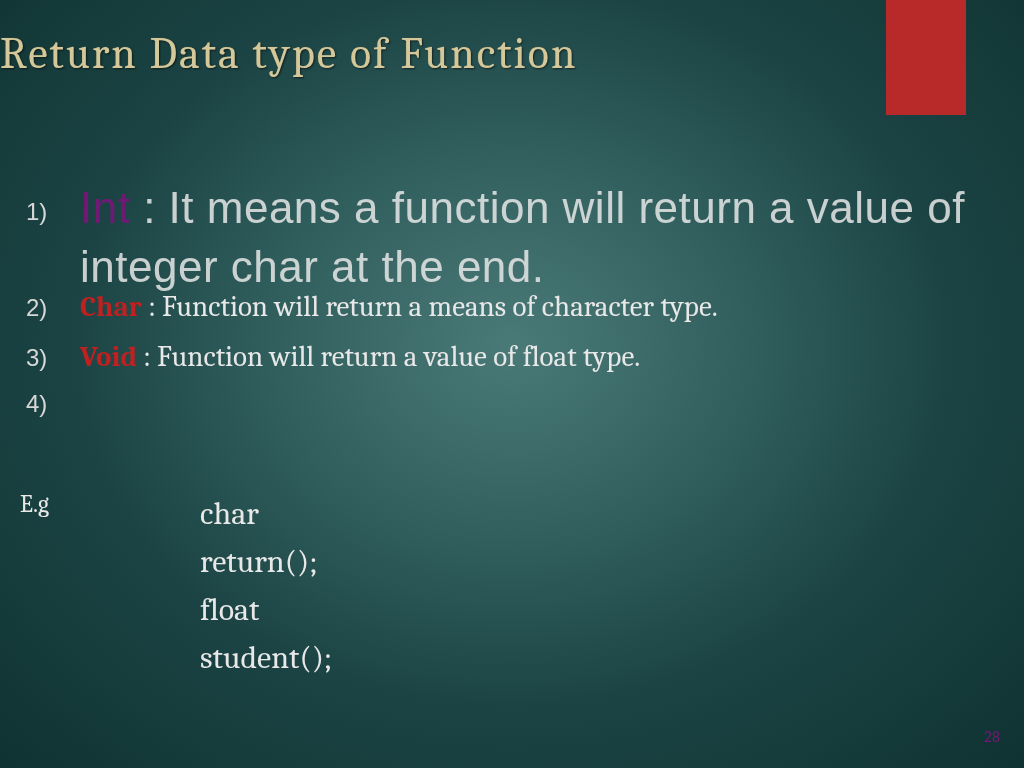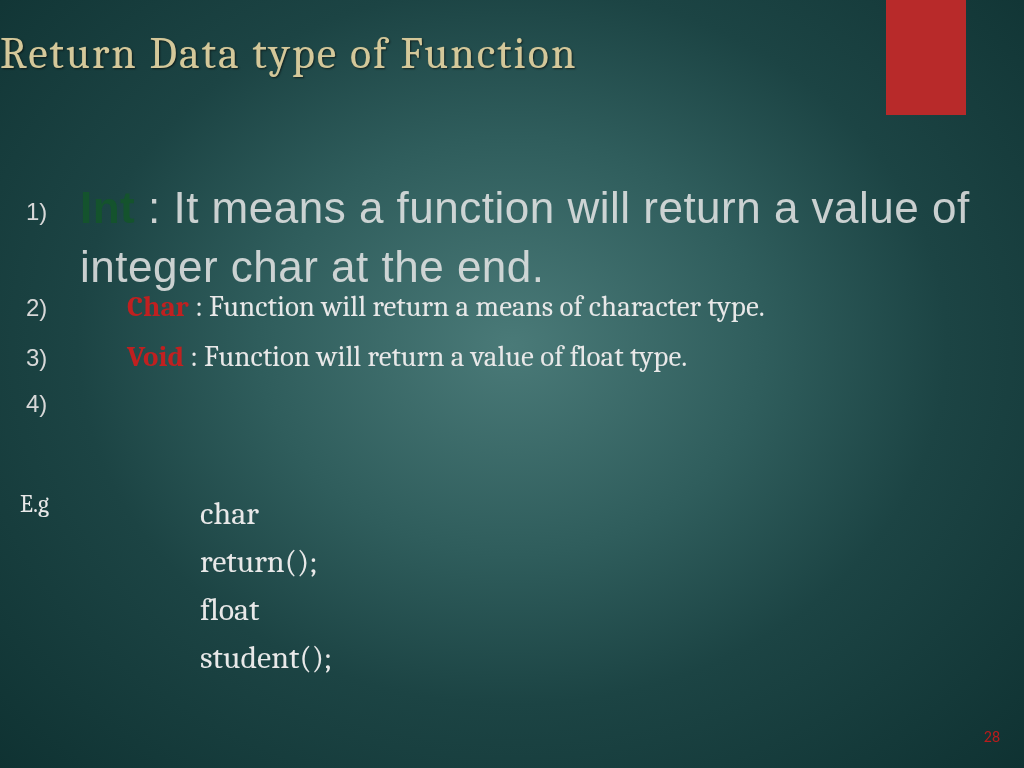--- a/index.html
+++ b/index.html
@@ -50,34 +50,33 @@
     left: 80px;
     font-family: 'Century Gothic', 'Trebuchet MS', sans-serif;
     font-size: 44px;
     font-weight: 300;
     line-height: 1.35;
     color: rgba(232,232,232,0.85);
     z-index: 5;
     letter-spacing: 0.5px;
   }
   .big-overlay .kw {
-    color: #14532d;
-    font-weight: 700;
+    color: #701a75;
+    font-weight: 400;
   }
   .line {
     font-family: Cambria, Georgia, serif;
     font-size: 29px;
     color: #e8e8e8;
     position: relative;
     z-index: 2;
   }
   .line .kw {
     color: #c02020;
     font-weight: 600;
-    margin-left: 47px;
   }
   .row2 { position: absolute; top: 290px; left: 20px; display:flex; align-items:baseline;}
   .row3 { position: absolute; top: 340px; left: 20px; display:flex; align-items:baseline;}
   .row4 { position: absolute; top: 390px; left: 20px; display:flex; align-items:baseline;}
   .eg-block { position: absolute; top: 490px; left: 20px; }
   .eg-label {
     font-family: Cambria, Georgia, serif;
     font-size: 24px;
     color: #e8e8e8;
     position: absolute;
@@ -93,21 +92,21 @@
     font-size: 32px;
     color: #e8e8e8;
     line-height: 1.5;
   }
   .pagenum {
     position: absolute;
     right: 24px;
     bottom: 22px;
     font-family: Calibri, sans-serif;
     font-size: 16px;
-    color: #b91c1c;
+    color: #701a75;
   }
 </style>
 </head>
 <body>
 
 <div class="ribbon"></div>
 
 <div class="title">Return Data type of Function</div>
 
 <div class="big-overlay">

